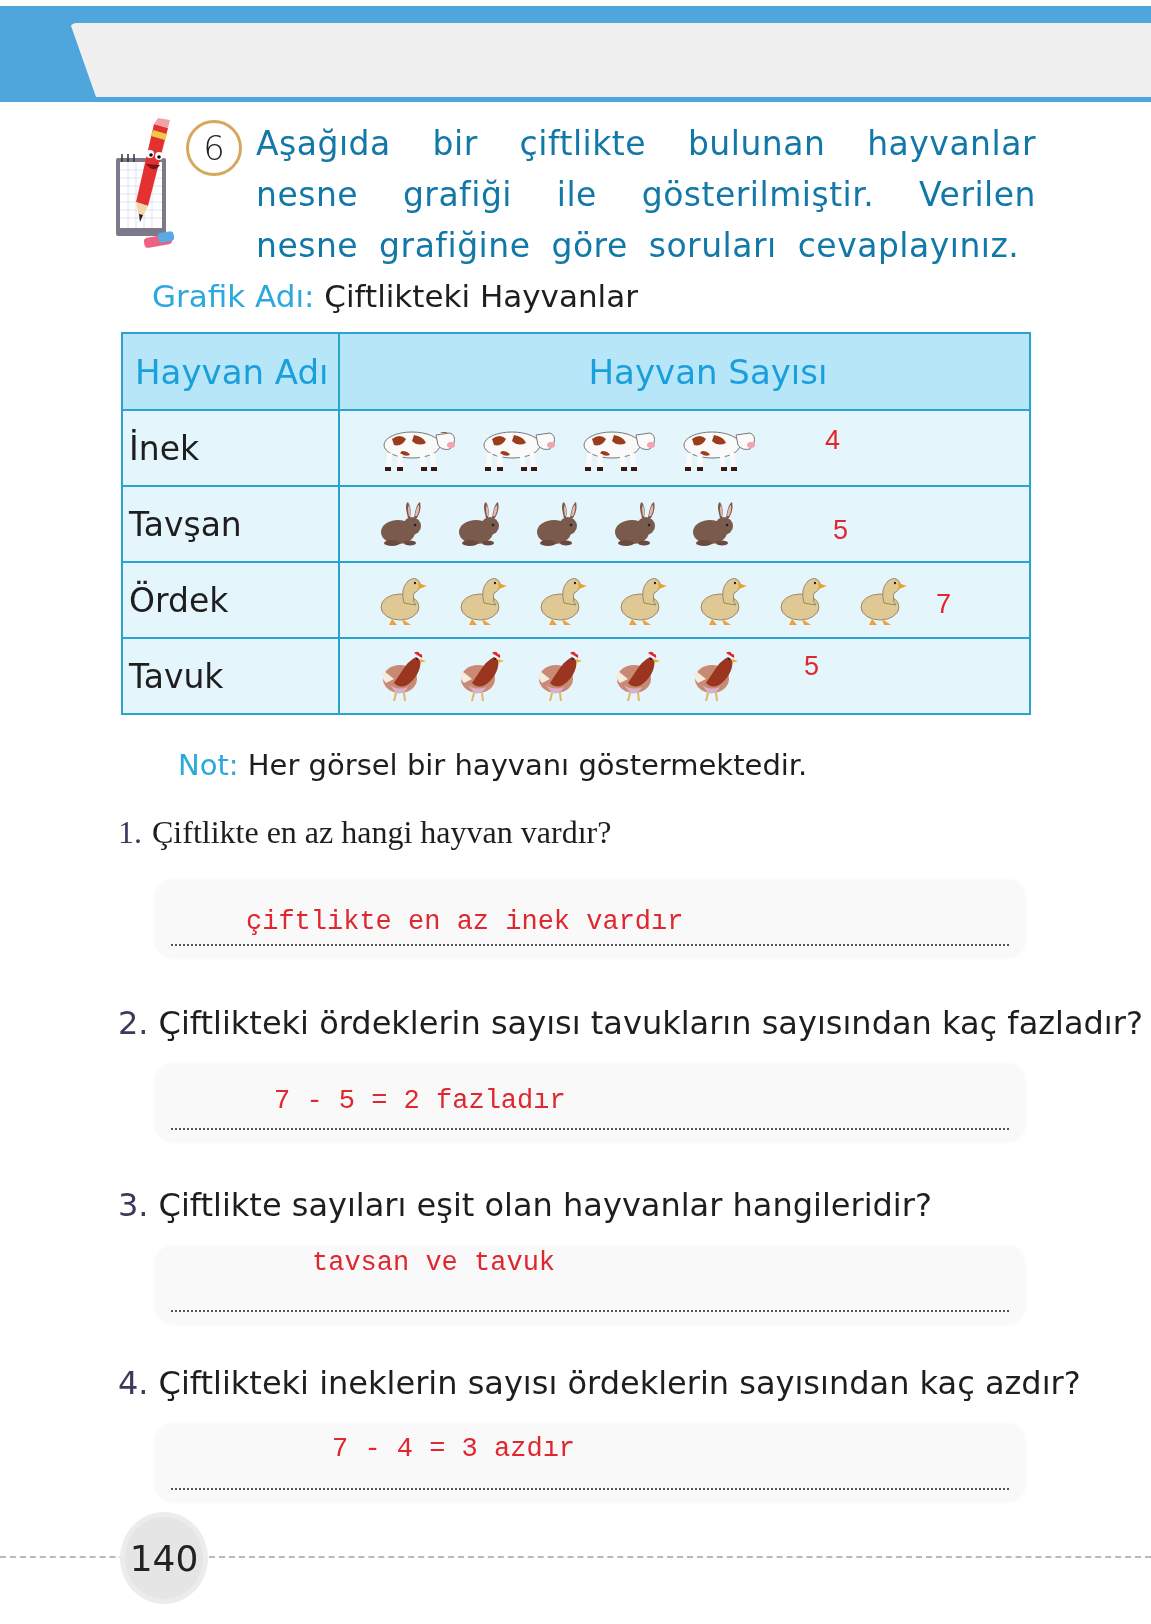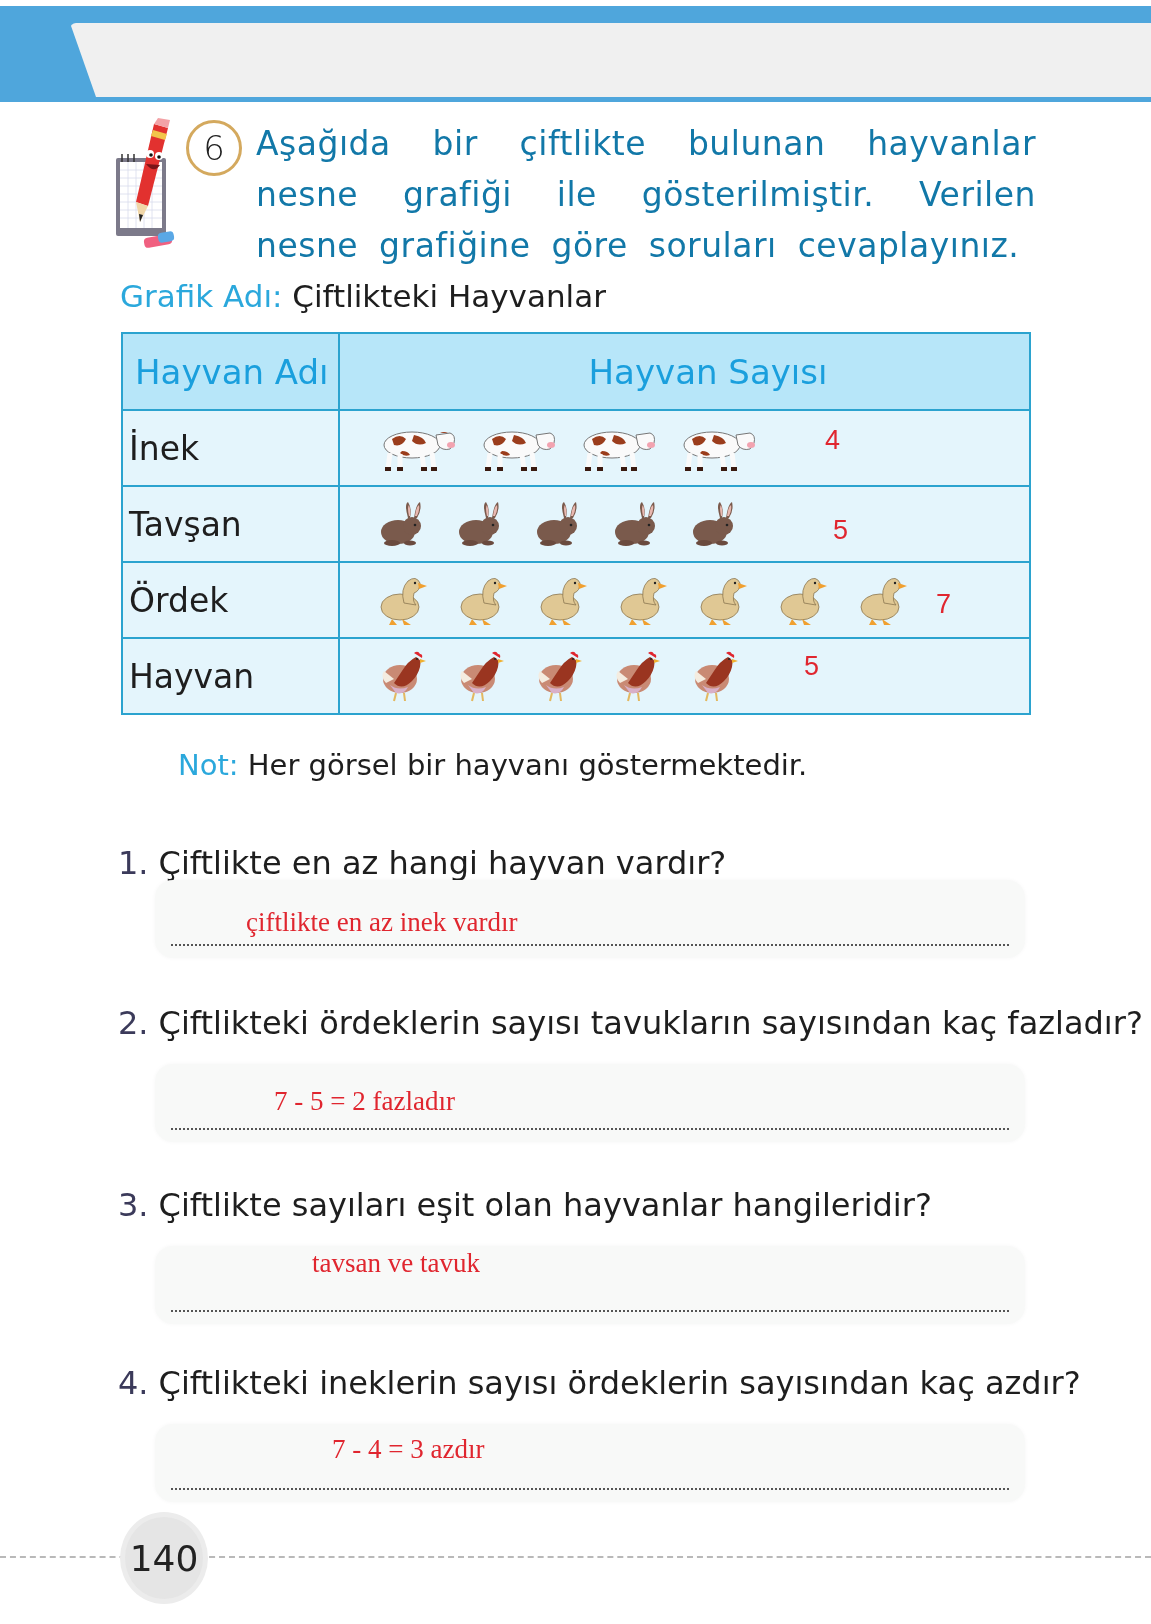--- a/index.html
+++ b/index.html
@@ -13,21 +13,21 @@
 
   
   .mascot { position: absolute; left: 114px; top: 118px; width: 66px; height: 130px; }
   .q-number { position: absolute; left: 186px; top: 120px; width: 56px; height: 56px; border-radius: 50%;
     border: 3px solid #d4a95e; background: #fff; display: flex; align-items: center; justify-content: center;
     font-size: 34px; color: #222; font-family: "DejaVu Sans", sans-serif; font-weight: 300; }
   .q-intro { position: absolute; left: 256px; top: 118px; width: 780px; font-size: 33px; line-height: 51px;
     color: #1278a8; text-align: justify; text-align-last: left; letter-spacing: 0.5px; word-spacing: 10px; }
 
   .graph-title { position: absolute; left: 120px; top: 278px; font-size: 31px; color: #1e1e1e; }
-  .graph-title .lbl { color: #2ba8dc; }
+  .graph-title .lbl { color: #2ba8dc; margin-left: 32px; }
 
   
   .pictograph { position: absolute; left: 121px; top: 332px; width: 910px; border-collapse: collapse;
     border: 2px solid #c4b5fd; }
   .pictograph th, .pictograph td { border: 2px solid #2ba3cf; }
   .pictograph thead tr { height: 77px; background: #b7e6f9; }
   .pictograph tbody tr { height: 76px; background: #e4f5fc; }
   .pictograph th { color: #1a9fdd; font-weight: normal; font-size: 34px; padding-left: 47px; }
   .pictograph th.col-name { width: 217px; text-align: left; padding-left: 12px; }
   .pictograph td.name { font-size: 33px; padding-left: 6px; color: #1e1e1e; }
@@ -38,21 +38,21 @@
 
   .note { position: absolute; left: 178px; top: 748px; font-size: 29px; color: #1e1e1e; }
   .note .lbl { color: #2ba8dc; }
 
   
   .question { position: absolute; left: 118px; font-size: 32px; color: #1e1e1e; white-space: nowrap; }
   .question .num { color: #3b3a5a; margin-right: 10px; }
   .answer-box { position: absolute; left: 155px; width: 870px; height: 78px; background: #f8f9f8; border-radius: 18px;
     box-shadow: 0 0 4px rgba(0,0,0,0.04); }
   .answer-box .dots { position: absolute; left: 16px; right: 16px; bottom: 12px; border-bottom: 2px dotted #555; }
-  .answer-text { position: absolute; font-family: Liberation Serif, serif; color: #e0262f; font-size: 27px; white-space: nowrap; }
+  .answer-text { position: absolute; font-family: Liberation Mono, monospace; color: #e0262f; font-size: 27px; white-space: nowrap; }
 
   
   .footer-line { position: absolute; left: 0; top: 1556px; width: 1151px; border-top: 2px dashed #b9b9b9; }
   .page-badge { position: absolute; left: 120px; top: 1512px; width: 88px; height: 92px; border-radius: 50%;
     background: #e5e5e5; border: 5px solid #ececec; display: flex; align-items: center; justify-content: center;
     font-size: 36px; color: #222; }
 </style>
 </head>
 <body>
 
@@ -301,21 +301,21 @@
               <path d="M40 10 l9 3 l-8 3z" fill="#f0a030"></path>
               <circle cx="37" cy="10" r="1.2" fill="#222"></circle>
               <path d="M14 46 l-3 6 h8z M24 46 l2 6 h7z" fill="#f0a030"></path>
             </svg>
         </div>
         <span class="count" style="left:596px; top:26px;">7</span>
       </td>
     </tr>
 
     <tr>
-      <td class="name">Hayvan</td>
+      <td class="name">Tavuk</td>
       <td class="pics">
         <div class="pics-row" style="gap:28px;">
           <svg class="pic" width="50" height="54" viewBox="0 0 50 54">
               <ellipse cx="22" cy="30" rx="17" ry="14" fill="#c98a74"></ellipse>
               <path d="M6 22 q-4 6 2 12 l8-4z" fill="#f4ece0"></path>
               <path d="M24 22 q6-10 14-14 q6 2 4 10 q-2 8-8 14 q-10 10-18 2z" fill="#9a3520"></path>
               <path d="M36 4 q4-3 6 1 q3 0 2 4z" fill="#e0262f"></path>
               <path d="M42 10 l6 2 l-6 2z" fill="#f0b030"></path>
               <circle cx="39" cy="10" r="1" fill="#222"></circle>
               <path d="M12 36 q8 6 18 2 q-4 8-12 6z" fill="#d9b0c8"></path>
@@ -381,21 +381,21 @@
       </td>
     </tr>
   </tbody>
 </table>
 
 <div class="note">
   <span class="lbl">Not:</span>
   <span>Her görsel bir hayvanı göstermektedir.</span>
 </div>
 
-<div class="question" style="top:844px;">
+<div class="question" style="top:814px;font-family:Liberation Serif, serif;">
   <span class="num">1.</span><span>Çiftlikte en az hangi hayvan vardır?</span>
 </div>
 <div class="answer-box" style="top:880px;">
   <div class="dots"></div>
 </div>
 <div class="answer-text" style="left:246px; top:907px;">çiftlikte en az inek vardır</div>
 
 <div class="question" style="top:1004px;">
   <span class="num">2.</span><span>Çiftlikteki ördeklerin sayısı tavukların sayısından kaç fazladır?</span>
 </div>

